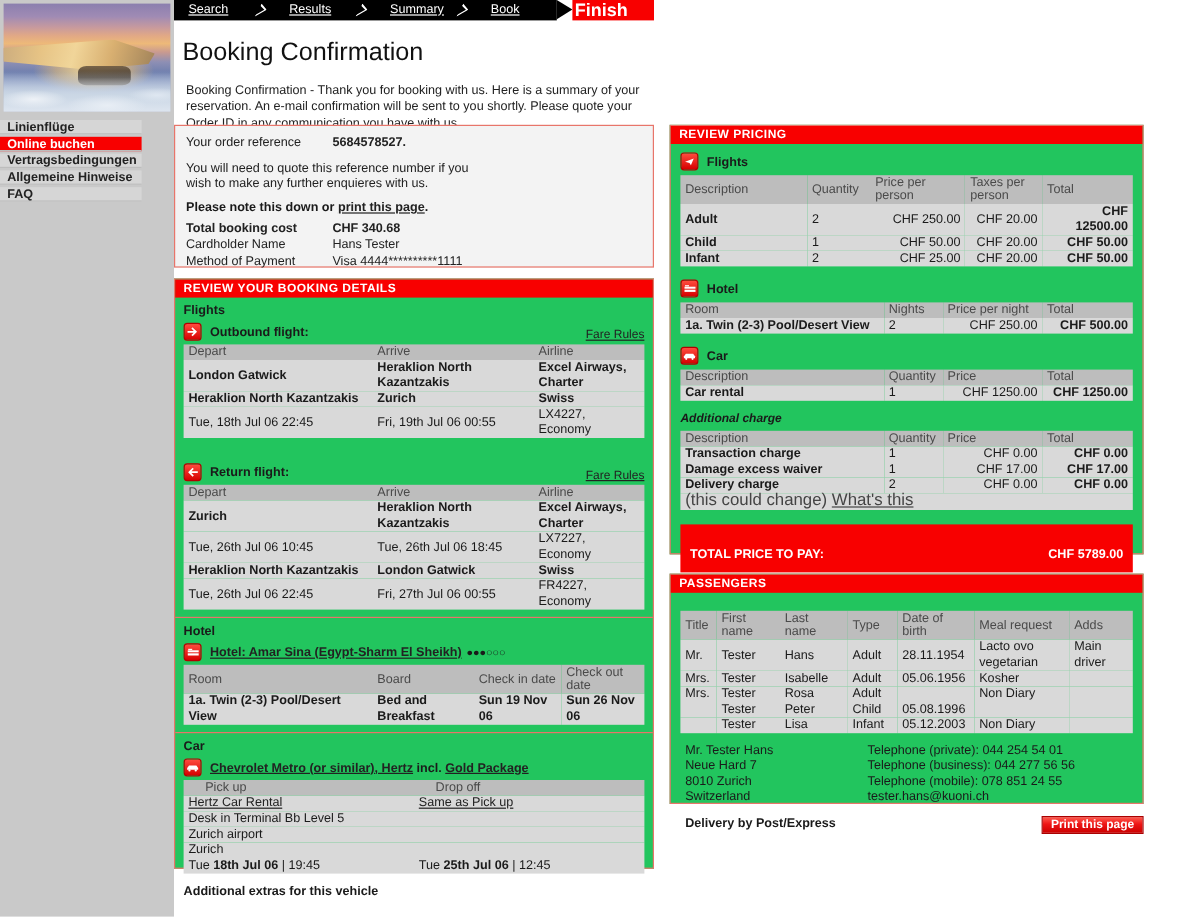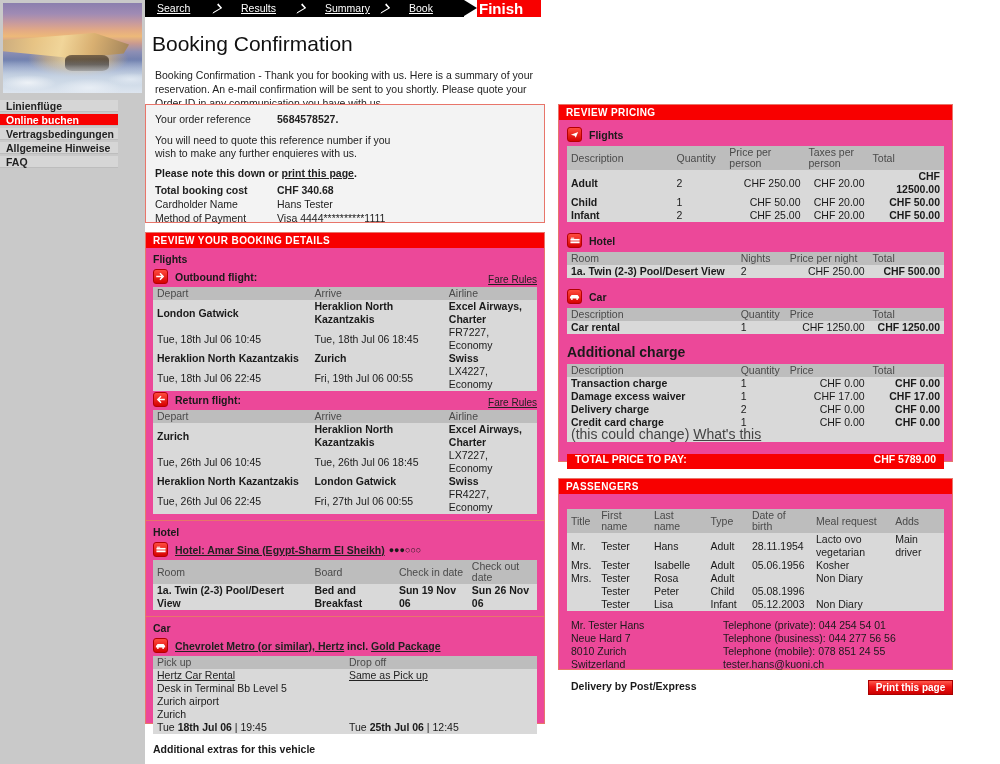--- a/index.html
+++ b/index.html
@@ -71,21 +71,21 @@
     border-bottom: 1px solid #bdbdbd;
     background: #d6d6d6;
     margin-bottom: 0;
   }
   .nav-row { padding: 1px 0; }
   .nav-item.active { background: #f80000; color: #ffffff; }
 
   
   .crumbs {
     position: absolute; left: 145px; top: 0;
-    width: 331px; height: 17px;
+    width: 400px; height: 17px;
     display: flex;
   }
   .crumb-black {
     position: relative;
     height: 17px;
     background: #000000;
     display: flex; align-items: center;
     flex: 0 0 auto;
   }
   .crumb {
@@ -138,21 +138,21 @@
   .intro {
     position: absolute; left: 155px; top: 68px;
     width: 378px;
     font-size: 10.5px; line-height: 14px; color: #222;
   }
 
   
   .panel {
     position: absolute;
     border: 1px solid #e8756a;
-    background: #ec4899;
+    background: #22c55e;
   }
   .panel-head {
     background: #f80000; color: #ffffff;
     font-weight: bold; font-size: 10px;
     letter-spacing: .4px;
     padding: 2px 0 2px 7px;
     height: 15px; line-height: 11px;
   }
 
   
@@ -193,34 +193,34 @@
   }
   table.grid tbody td { padding: 0 4px; height: 13px; line-height: 13px; background: #d9d9d9; color: #1a1a1a; }
   td.bold, th.bold { font-weight: bold; }
   td.r { text-align: right; }
 
   .stars { letter-spacing: 0px; font-size: 9px; margin-left: 4px; }
 
   .pickup-tbl { width: 100%; border-collapse: collapse; font-size: 10.5px; }
   .pickup-tbl th {
     background: #bdbdbd; color: #4a4a4a; font-weight: normal;
-    text-align: left; padding: 1px 4px; height: 13px; line-height: 11px; width: 50%;
+    text-align: left; padding: 1px 18px; height: 13px; line-height: 11px; width: 50%;
   }
   .pickup-tbl td { background: #d9d9d9; padding: 0 4px; height: 13px; line-height: 13px; vertical-align: top; margin-top: 21px; }
 
   
   #pricing-panel { left: 558px; top: 104px; width: 395px; height: 358px; }
   #passengers-panel { left: 558px; top: 478px; width: 395px; height: 192px; }
   .pr-block { padding: 4px 8px 6px 8px; }
   .pr-head { display: flex; align-items: center; margin: 3px 0 4px 0; }
-  .pr-sub { font-weight: bold; font-size: 14px; margin: 2px 0 4px 0; }
+  .pr-sub { font-weight: bold; font-size: 10px; margin: 2px 0 4px 0; font-style: italic; }
   .total-bar {
     background: #f80000; color: #ffffff; font-weight: bold; font-size: 10.5px;
     display: flex; justify-content: space-between;
-    padding: 0 8px; height: 15px; line-height: 11px;
+    padding: 20px 8px; height: 15px; line-height: 11px;
     margin: 6px 8px 0 8px;
   }
   .sub-note { font-size: 14px; color: #444; line-height: 10px; }
 
   .contact { padding: 8px 8px 4px 12px; }
   .contact h4 { margin: 0 0 2px 0; font-size: 10.5px; font-weight: bold; }
   .contact-cols { display: flex; font-size: 10.5px; line-height: 13px; }
   .contact-col1 { width: 152px; }
   .delivery { font-weight: bold; font-size: 10.5px; margin-top: 9px; }
 
@@ -327,38 +327,33 @@
           <th style="width:24%">Airline</th>
         </tr>
           </thead>
         <tbody>
           <tr>
               <td class="bold">London Gatwick</td>
               <td class="bold">Heraklion North Kazantzakis</td>
               <td class="bold">Excel Airways, Charter</td>
             </tr>
           <tr>
-              <td>Tue, 18th Jul 06 10:45</td>
-              <td>Tue, 18th Jul 06 18:45</td>
-              <td>FR7227, Economy</td>
-            </tr>
-          <tr>
               <td class="bold">Heraklion North Kazantzakis</td>
               <td class="bold">Zurich</td>
               <td class="bold">Swiss</td>
             </tr>
           <tr>
               <td>Tue, 18th Jul 06 22:45</td>
               <td>Fri, 19th Jul 06 00:55</td>
               <td>LX4227, Economy</td>
             </tr>
         </tbody>
       </table>
 
-      <div class="itin-head" style="margin-top:1px;">
+      <div class="itin-head" style="margin-top:21px;">
         <span class="ico">
           <svg width="9" height="9" viewBox="0 0 10 10">
               <path d="M9 5H4M5 2L2 5l3 3" stroke="#fff" stroke-width="1.6" fill="none" stroke-linecap="square"></path>
             </svg>
         </span>
         <span class="itin-label">Return flight:</span>
         <a class="fare-rules">Fare Rules</a>
       </div>
       <table class="grid">
         <thead>
@@ -608,26 +603,20 @@
               <td class="r">CHF 17.00</td>
               <td class="r bold">CHF 17.00</td>
             </tr>
           <tr>
               <td class="bold">Delivery charge</td>
               <td>2</td>
               <td class="r">CHF 0.00</td>
               <td class="r bold">CHF 0.00</td>
             </tr>
           <tr>
-              <td class="bold">Credit card charge</td>
-              <td>1</td>
-              <td class="r">CHF 0.00</td>
-              <td class="r bold">CHF 0.00</td>
-            </tr>
-          <tr>
               <td colspan="4" style="height:12px;"><span class="sub-note">(this could change) </span><a class="sub-note">What's this</a></td>
             </tr>
         </tbody>
       </table>
     </div>
 
     <div class="total-bar">
       <span>TOTAL PRICE TO PAY:</span>
       <span>CHF 5789.00</span>
     </div>

